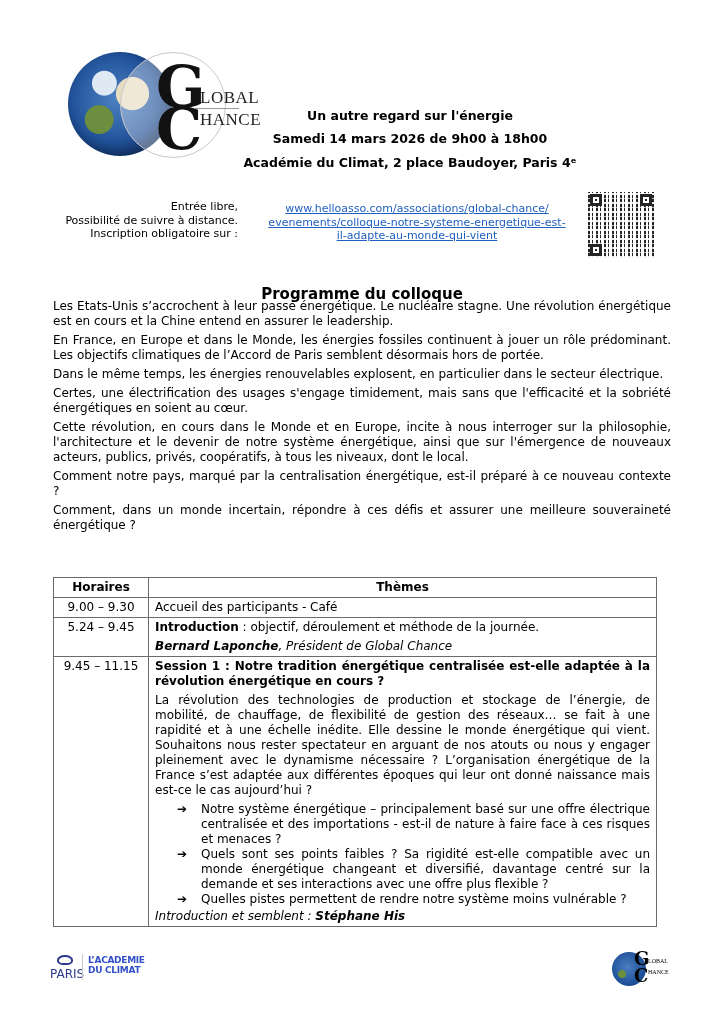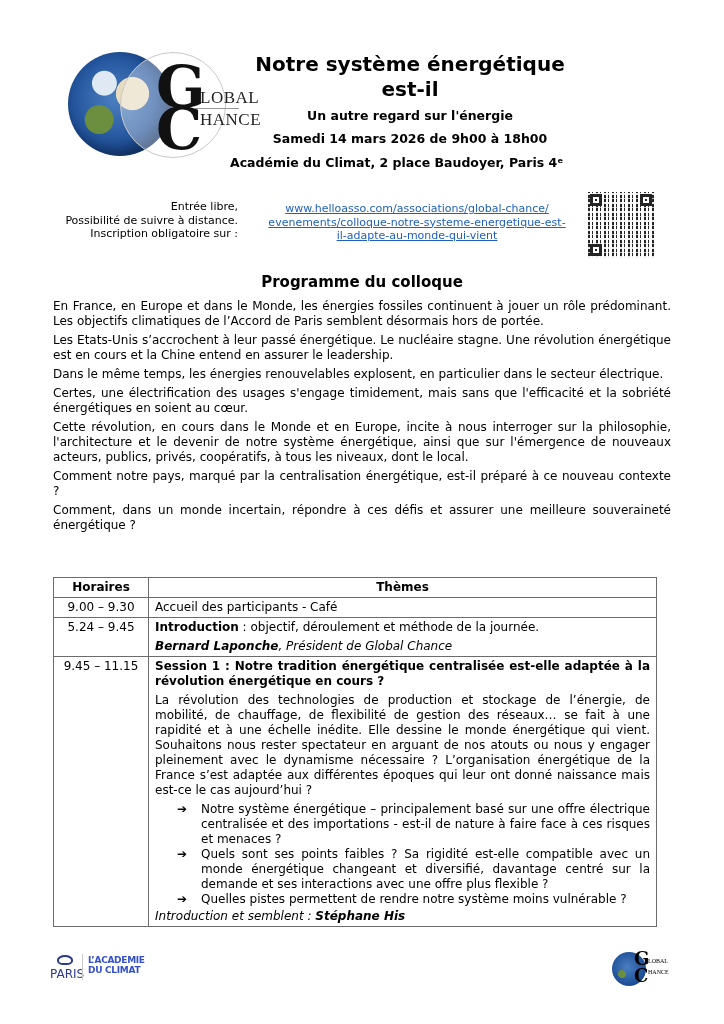--- a/index.html
+++ b/index.html
@@ -38,21 +38,21 @@
   .logo-word.w2 { left: 140px; top: 60px; }
   .logo-line { position: absolute; left: 135px; top: 58px; width: 44px; height: 1px; background: #999; }
 
   
   .title {
     left: 250px; top: 52px; width: 320px; text-align: center;
     font-size: 20px; font-weight: bold; line-height: 25px;
   }
   .subtitle { left: 250px; top: 108px; width: 320px; text-align: center; font-size: 12.5px; font-weight: bold; }
   .date     { left: 250px; top: 131px; width: 320px; text-align: center; font-size: 12.5px; font-weight: bold; }
-  .place    { left: 230px; top: 155px; width: 360px; text-align: left; font-size: 12.5px; font-weight: bold; }
+  .place    { left: 230px; top: 155px; width: 360px; text-align: center; font-size: 12.5px; font-weight: bold; }
 
   .info {
     left: 48px; top: 200px; width: 190px; text-align: right; font-size: 11px; line-height: 13.5px;
   }
   .link {
     left: 262px; top: 202px; width: 310px; text-align: center; font-size: 11px; line-height: 13.5px;
     color: #1f5fbf; text-decoration: underline;
   }
   .qr {
     left: 588px; top: 192px; width: 66px; height: 66px;
@@ -62,21 +62,21 @@
     opacity: 0.85;
   }
   .qr::before {
     content: ""; position: absolute; inset: 0;
     background: repeating-linear-gradient(0deg, rgba(255,255,255,0.9) 0 2px, transparent 2px 5px, rgba(255,255,255,0.7) 5px 6px, transparent 6px 9px);
   }
   .qr-eye { position: absolute; width: 12px; height: 12px; border: 3px solid #000; background: #fff; box-sizing: border-box; z-index: 2; }
   .qr-eye::after { content: ""; position: absolute; left: 2px; top: 2px; width: 2px; height: 2px; background: #000; }
   .qr-eye.tl { left: 2px; top: 2px; } .qr-eye.tr { right: 2px; top: 2px; } .qr-eye.bl { left: 2px; bottom: 2px; }
 
-  .section-title { left: 0; top: 273px; width: 724px; text-align: center; font-size: 15px; font-weight: bold; }
+  .section-title { left: 0; top: 285px; width: 724px; text-align: center; font-size: 15px; font-weight: bold; }
 
   .intro { left: 53px; top: 299px; width: 618px; font-size: 12px; line-height: 15px; text-align: justify; }
   .intro p { margin: 0 0 4px 0; }
 
   
   .prog {
     position: absolute; left: 53px; top: 577px; width: 604px;
     border-collapse: collapse; font-size: 12px; line-height: 15px;
   }
   .prog td, .prog th { border: 1px solid #6b6b6b; vertical-align: top; padding: 2px 6px; }
@@ -107,21 +107,20 @@
   <div class="globe"></div>
   <div class="globe-ring"></div>
   <span class="logo-g">G</span>
   <span class="logo-c">C</span>
   <span class="logo-word w1">LOBAL</span>
   <div class="logo-line"></div>
   <span class="logo-word w2">HANCE</span>
 </div>
 
 <div class="abs title">
-  <div>Notre système énergétique est-il</div>
 </div>
 <div class="abs subtitle">Un autre regard sur l'énergie</div>
 <div class="abs date">Samedi 14 mars 2026 de 9h00 à 18h00</div>
 <div class="abs place">Académie du Climat, 2 place Baudoyer, Paris 4ᵉ</div>
 
 <div class="abs info">
   <div>Entrée libre,</div>
   <div>Possibilité de suivre à distance.</div>
   <div>Inscription obligatoire sur :</div>
 </div>
@@ -131,22 +130,22 @@
   <div>il-adapte-au-monde-qui-vient</div>
 </div>
 <div class="abs qr">
   <div class="qr-eye tl"></div>
   <div class="qr-eye tr"></div>
   <div class="qr-eye bl"></div>
 </div>
 
 <div class="abs section-title">Programme du colloque</div>
 <div class="abs intro">
+  <p>Les Etats-Unis s’accrochent à leur passé énergétique. Le nucléaire stagne. Une révolution énergétique est en cours et la Chine entend en assurer le leadership.</p>
   <p>En France, en Europe et dans le Monde, les énergies fossiles continuent à jouer un rôle prédominant. Les objectifs climatiques de l’Accord de Paris semblent désormais hors de portée.</p>
-  <p>Les Etats-Unis s’accrochent à leur passé énergétique. Le nucléaire stagne. Une révolution énergétique est en cours et la Chine entend en assurer le leadership.</p>
   <p>Dans le même temps, les énergies renouvelables explosent, en particulier dans le secteur électrique.</p>
   <p>Certes, une électrification des usages s'engage timidement, mais sans que l'efficacité et la sobriété énergétiques en soient au cœur.</p>
   <p>Cette révolution, en cours dans le Monde et en Europe, incite à nous interroger sur la philosophie, l'architecture et le devenir de notre système énergétique, ainsi que sur l'émergence de nouveaux acteurs, publics, privés, coopératifs, à tous les niveaux, dont le local.</p>
   <p>Comment notre pays, marqué par la centralisation énergétique, est-il préparé à ce nouveau contexte ?</p>
   <p>Comment, dans un monde incertain, répondre à ces défis et assurer une meilleure souveraineté énergétique ?</p>
 </div>
 
 <table class="prog">
   <tbody>
       <tr>

